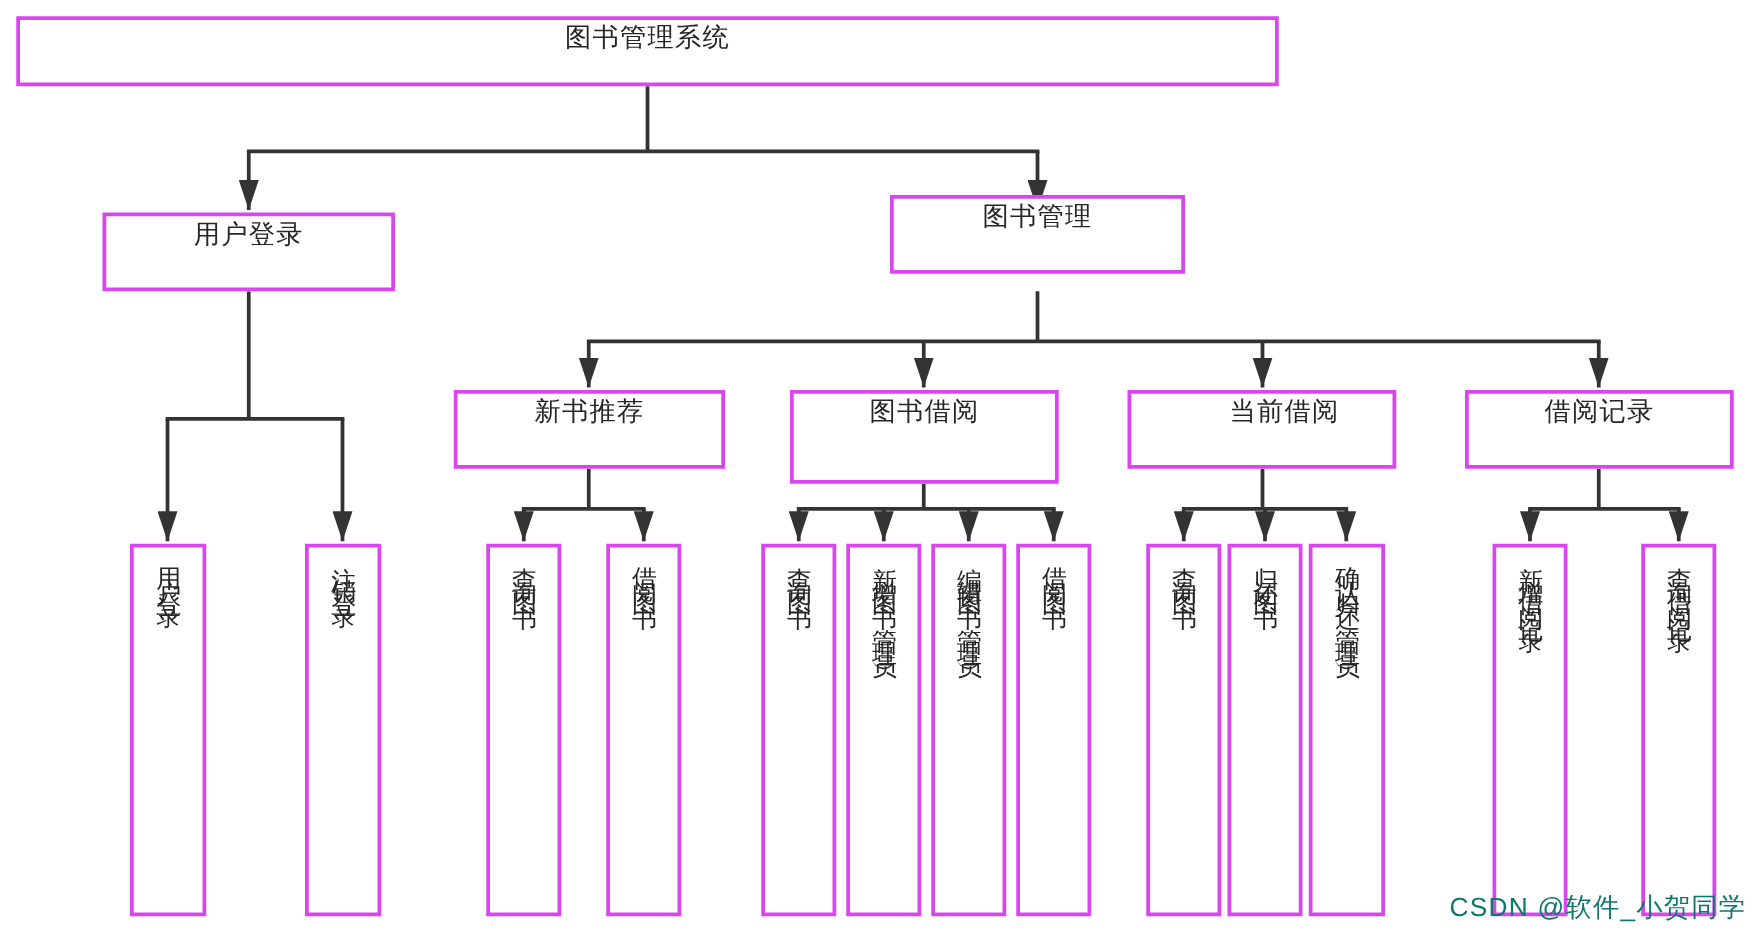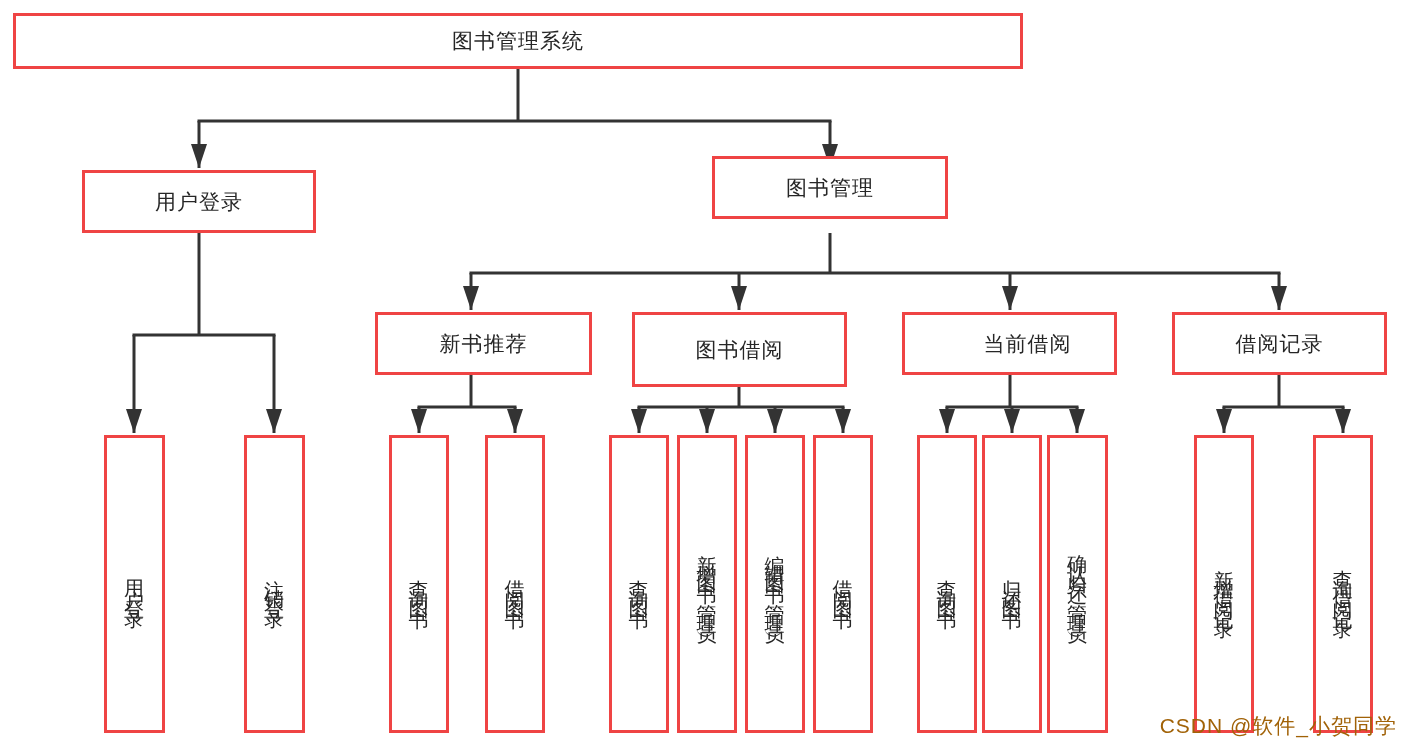--- a/index.html
+++ b/index.html
@@ -18,23 +18,23 @@
   .wires {
     position: absolute;
     left: 0;
     top: 0;
     z-index: 0;
   }
   .node {
     position: absolute;
     box-sizing: border-box;
     background: #ffffff;
-    border: 3px solid #ef4444;
+    border: 3px solid #d946ef;
     display: flex;
-    align-items: center;
+    align-items: flex-start;
     justify-content: center;
     color: #262626;
     z-index: 1;
   }
   .hbox {
     font-size: 21px;
     letter-spacing: 1px;
     white-space: nowrap;
   }
   .vbox span {
@@ -43,21 +43,21 @@
     font-size: 20px;
     letter-spacing: 10px;
     line-height: 1;
     white-space: nowrap;
   }
   .watermark {
     position: absolute;
     right: 8px;
     bottom: 7px;
     font-size: 21px;
-    color: #a16207;
+    color: #0f766e;
     letter-spacing: 1px;
     z-index: 2;
     white-space: nowrap;
   }
 </style>
 </head>
 <body>
 
 <div class="stage">
 
@@ -115,21 +115,21 @@
     <span>图书管理系统</span>
   </div>
 
   <div class="node hbox" style="left:82px; top:170px; width:234px; height:63px;">
     <span>用户登录</span>
   </div>
   <div class="node hbox" style="left:712px; top:156px; width:236px; height:63px;">
     <span>图书管理</span>
   </div>
 
-  <div class="node hbox" style="left:363px; top:312px; width:217px; height:63px;margin-left:12px;">
+  <div class="node hbox" style="left:363px; top:312px; width:217px; height:63px;">
     <span>新书推荐</span>
   </div>
   <div class="node hbox" style="left:632px; top:312px; width:215px; height:75px;">
     <span>图书借阅</span>
   </div>
   <div class="node hbox" style="left:902px; top:312px; width:215px; height:63px;padding-left:36px;">
     <span>当前借阅</span>
   </div>
   <div class="node hbox" style="left:1172px; top:312px; width:215px; height:63px;">
     <span>借阅记录</span>

